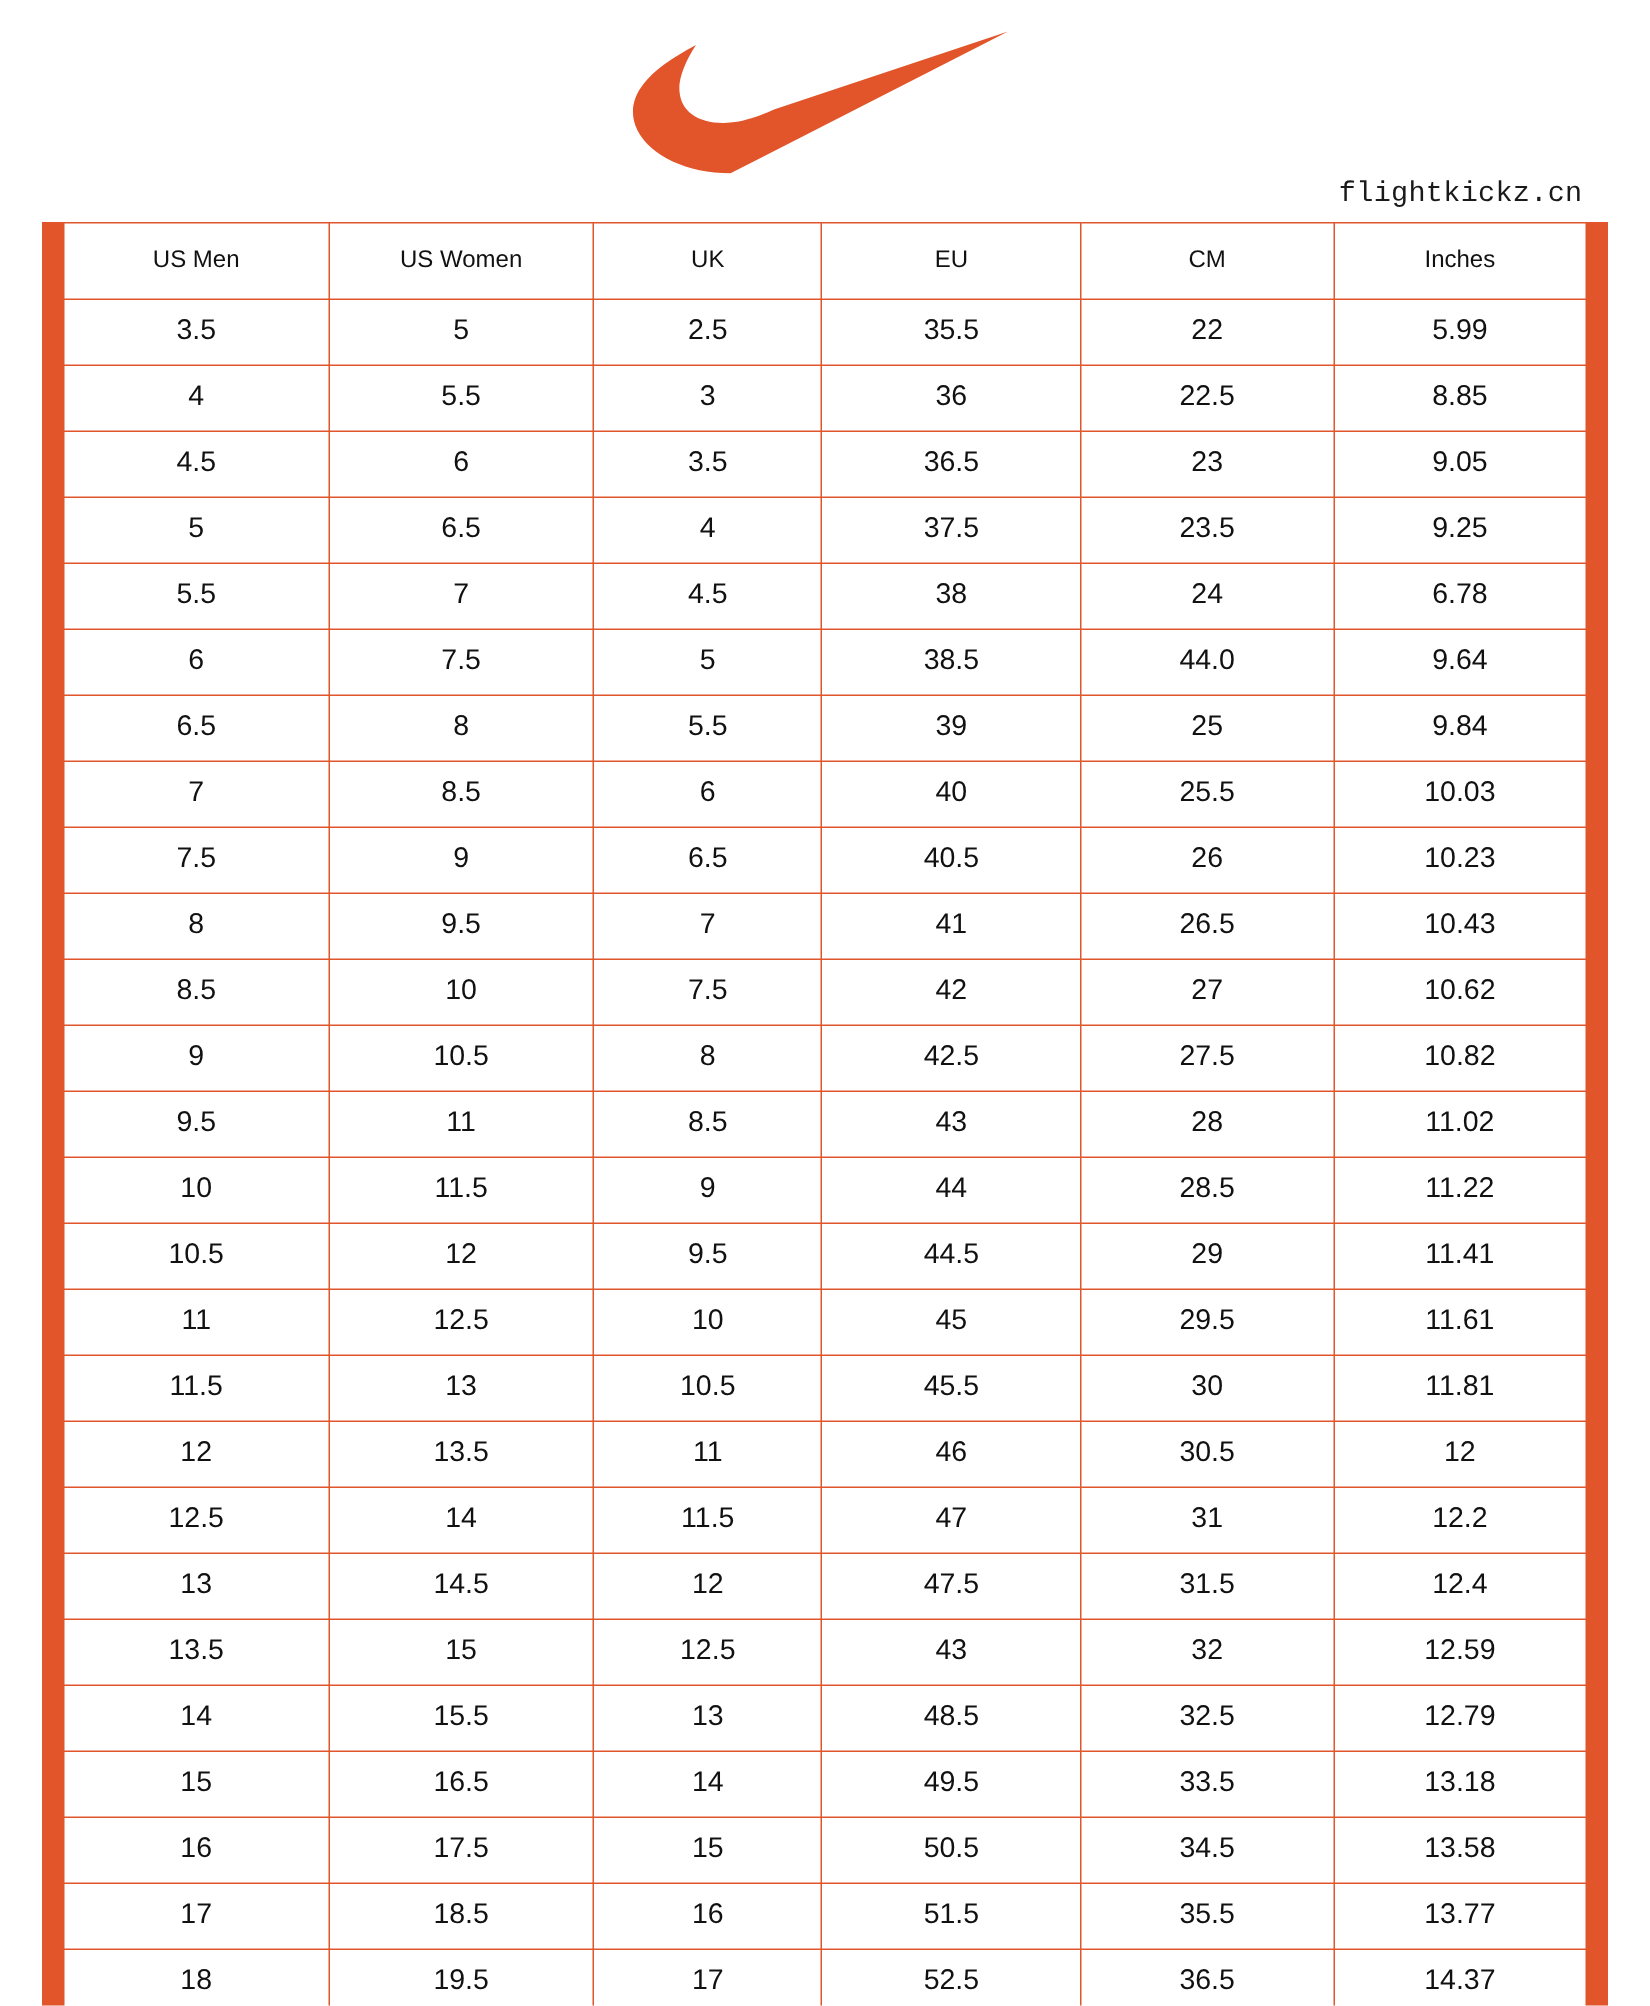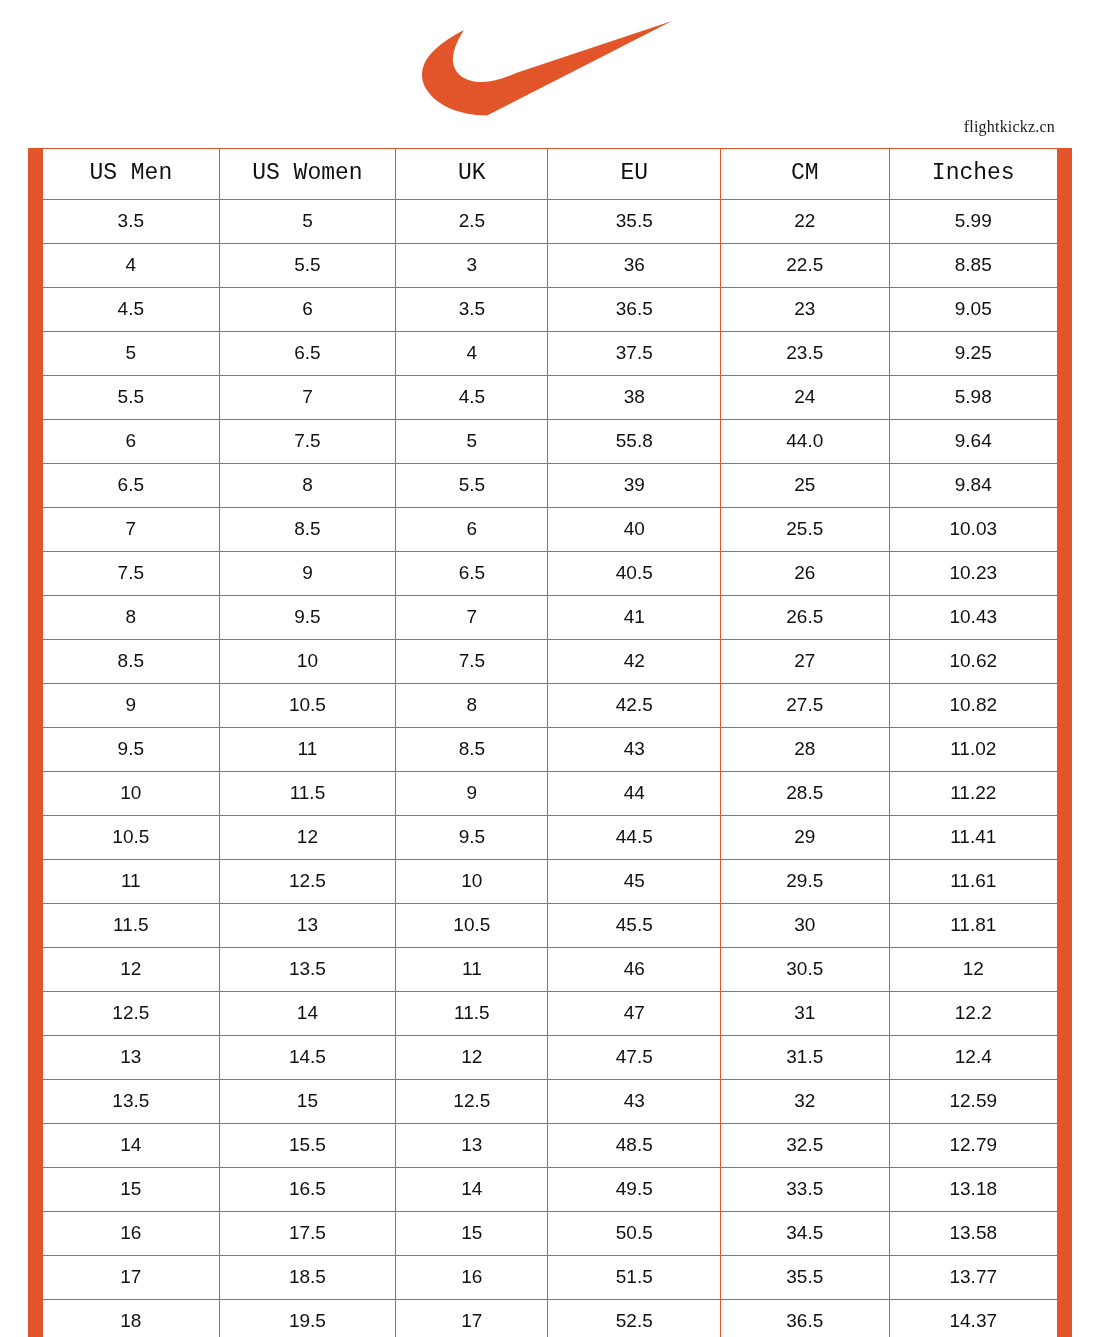--- a/index.html
+++ b/index.html
@@ -33,22 +33,22 @@
     justify-content: center;
   }
   .swoosh {
     display: block;
   }
   
   .site-text {
     position: absolute;
     top: 118px;
     right: 45px;
-    font-size: 16px;
-    font-family: Liberation Serif, serif;
+    font-size: 19px;
+    font-family: Liberation Mono, monospace;
     color: #1a1a1a;
     letter-spacing: 0.2px;
   }
   
   .table-block {
     position: absolute;
     left: 28px;
     top: 148px;
     width: 1044px;
     border-left: 14px solid #e2552a;
@@ -68,22 +68,21 @@
     font-weight: normal;
     font-family: "Liberation Sans", sans-serif;
     color: #111111;
     height: 43px;
     padding: 0 2px;
     line-height: 1.1;
     vertical-align: middle;
   }
   table.size-chart thead td {
     height: 50px;
-    font-size: 23px;
-    font-family: Liberation Mono, monospace;
+    font-size: 16px;
   }
   
   col.c0 { width: 17.4%; }
   col.c1 { width: 17.4%; }
   col.c2 { width: 15.0%; }
   col.c3 { width: 17.0%; }
   col.c4 { width: 16.6%; }
   col.c5 { width: 16.6%; }
 </style>
 </head>
@@ -151,27 +150,27 @@
             <td>37.5</td>
             <td>23.5</td>
             <td>9.25</td>
           </tr>
         <tr>
             <td>5.5</td>
             <td>7</td>
             <td>4.5</td>
             <td>38</td>
             <td>24</td>
-            <td>5.98</td>
+            <td>6.78</td>
           </tr>
         <tr>
             <td>6</td>
             <td>7.5</td>
             <td>5</td>
-            <td>55.8</td>
+            <td>38.5</td>
             <td>44.0</td>
             <td>9.64</td>
           </tr>
         <tr>
             <td>6.5</td>
             <td>8</td>
             <td>5.5</td>
             <td>39</td>
             <td>25</td>
             <td>9.84</td>

